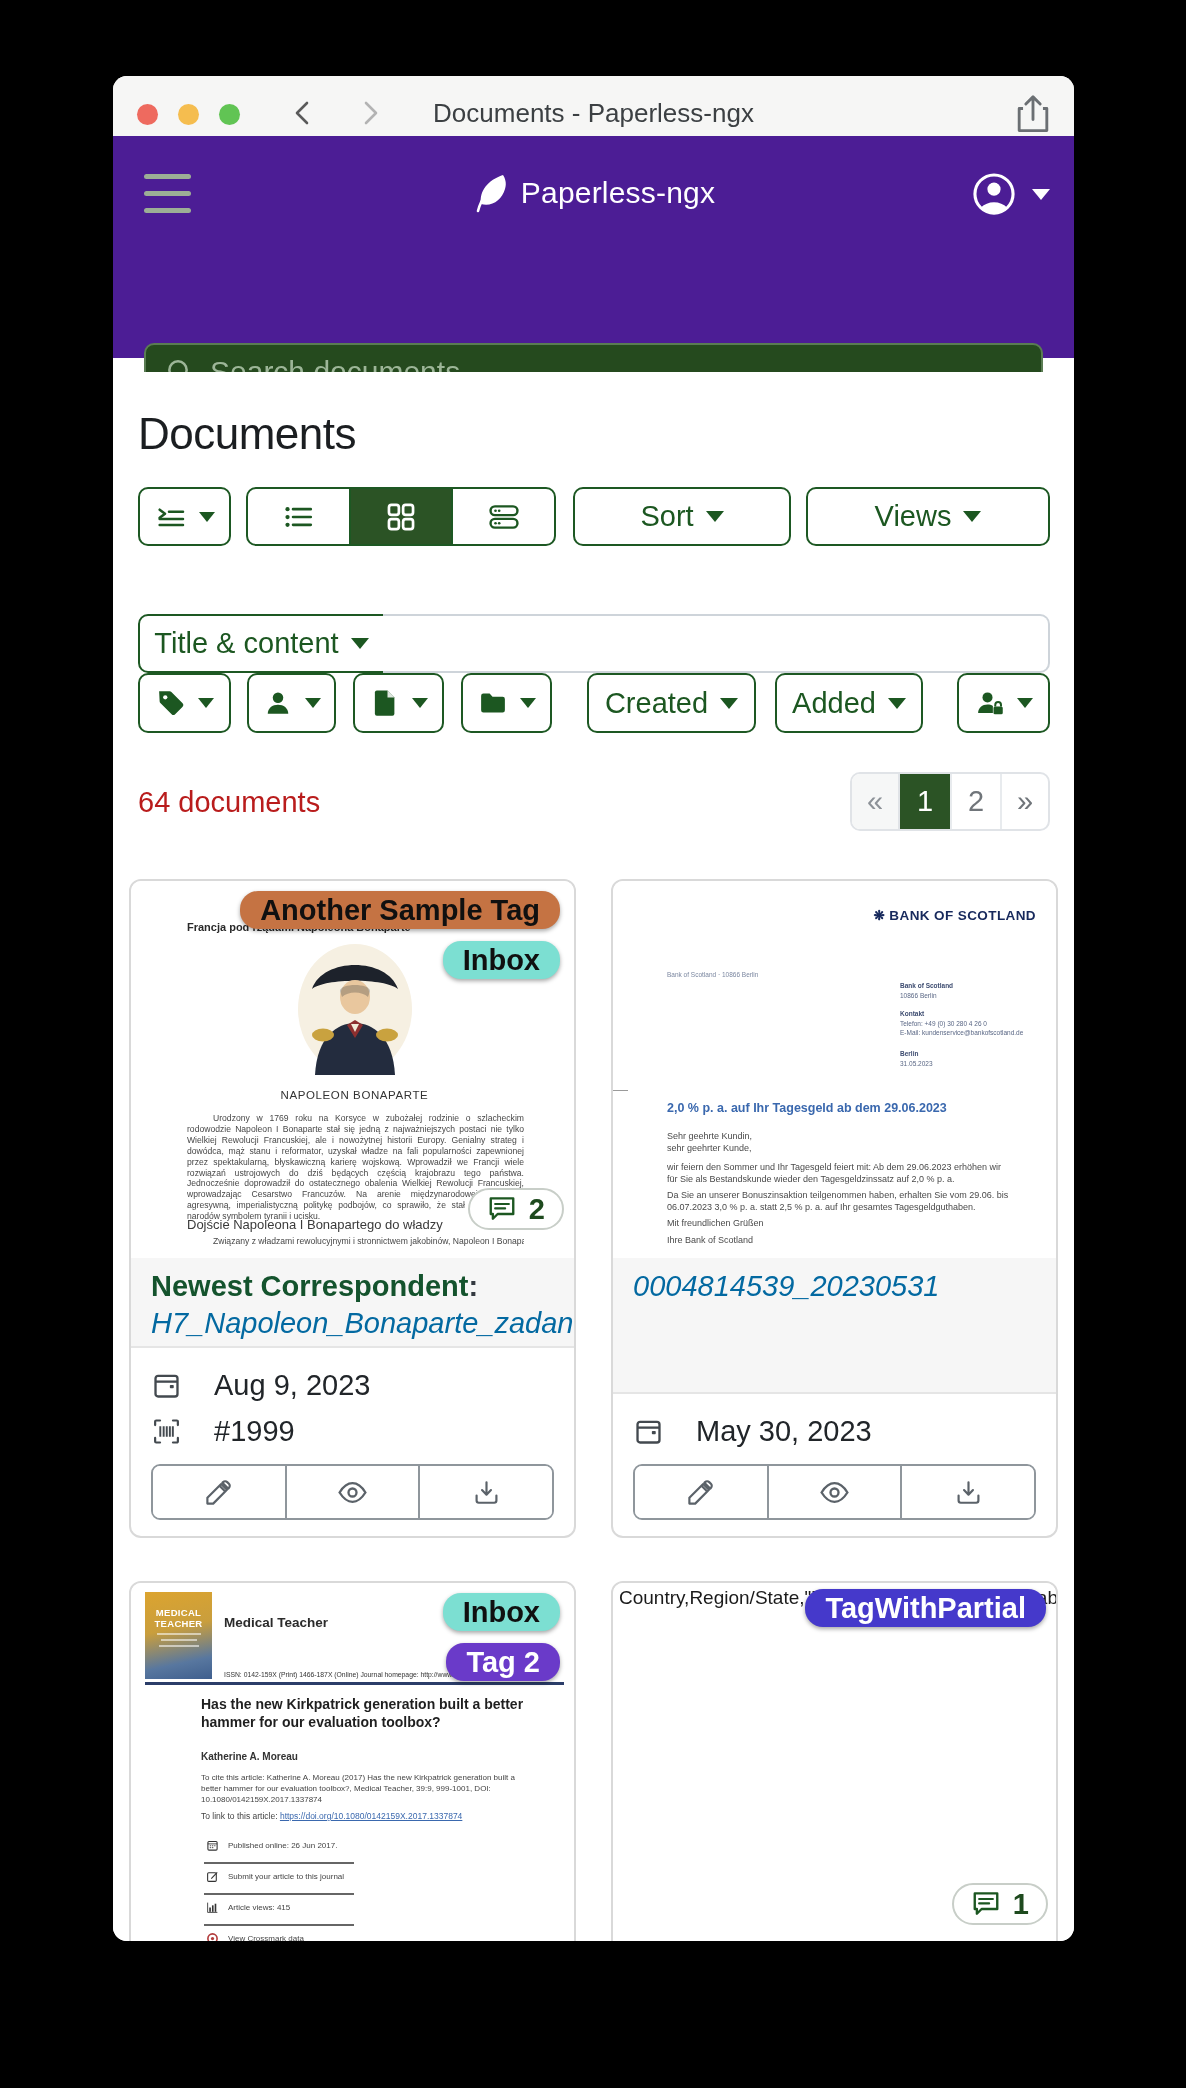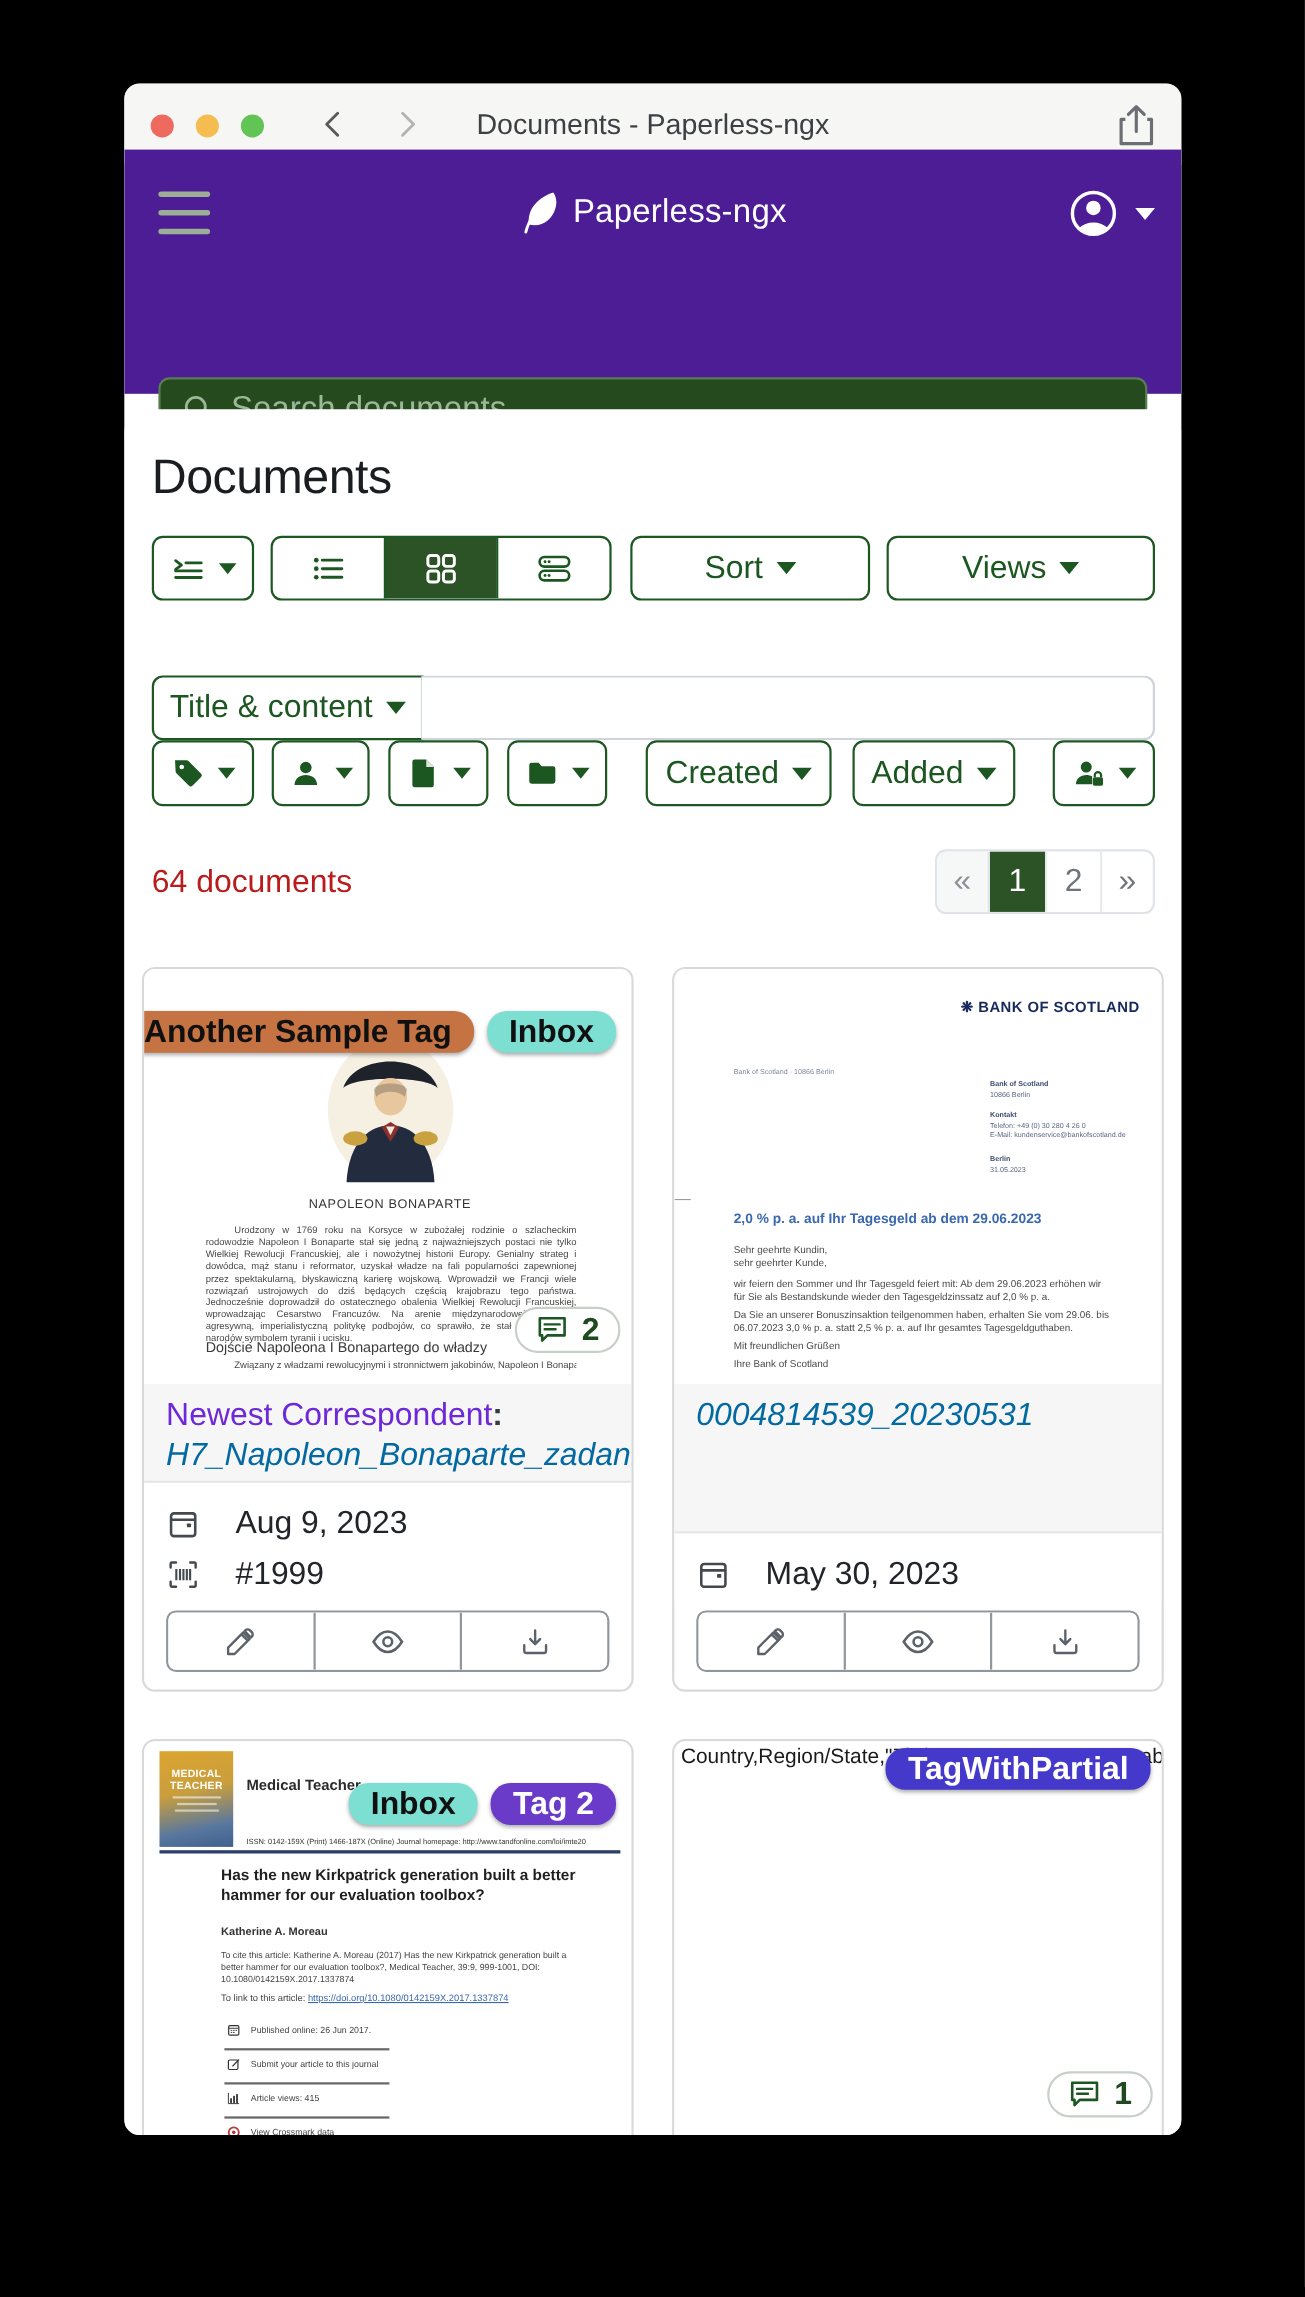--- a/index.html
+++ b/index.html
@@ -66,32 +66,32 @@
   
   .card { position:absolute; width:447px; height:659px; border:2px solid #d9d9d9; border-radius:12px; background:#fff;
           overflow:hidden; display:flex; flex-direction:column; }
   .card1 { left:16px; top:507px; }
   .card2 { left:498px; top:507px; }
   .card3 { left:16px; top:1209px; }
   .card4 { left:498px; top:1209px; }
   .thumb { position:relative; height:377px; flex:none; background:#fff; overflow:hidden; cursor:pointer; }
   .thumb.full { height:657px; }
   .cap { flex:1 1 auto; background:#f6f6f6; padding:10px 20px 6px; font-size:29px; line-height:37px; overflow:hidden; }
-  .cap .corr { color:#6d28d9; font-weight:normal; cursor:pointer; }
+  .cap .corr { color:#14532d; font-weight:bold; cursor:pointer; }
   .cap .colon { color:#343a40; font-weight:bold; }
   .cap .doctitle { color:#0369a1; cursor:pointer;font-style:italic; }
   .meta { flex:none; border-top:2px solid #e5e5e5; background:#fff; padding:14px 20px 2px; }
   .mrow { display:flex; align-items:center; gap:32px; height:46px; color:#212529; font-size:29px; }
   .mrow svg { color:#43494f; flex:none; }
   .foot { flex:none; padding:8px 20px 16px; }
   .bgroup { display:flex; height:56px; border:2px solid #8f969c; border-radius:9px; overflow:hidden; }
   .bgroup .ab { flex:1; display:flex; align-items:center; justify-content:center; color:#5b6269; background:#fff; cursor:pointer; }
   .bgroup .ab + .ab { border-left:2px solid #8f969c; }
 
-  .tagscol { position:absolute; top:10px; right:14px; display:flex; align-items:flex-end; gap:12px; z-index:5;margin-top:28px; }
+  .tagscol { position:absolute; top:10px; right:14px; display:flex; flex-direction:column; align-items:flex-end; gap:12px; z-index:5; }
   .pill { height:38px; padding:0 20px; border-radius:18px; display:flex; align-items:center; font-size:29px; font-weight:bold;
           box-shadow:0 2px 4px rgba(0,0,0,.35); white-space:nowrap; cursor:pointer; }
   .notes { position:absolute; display:flex; align-items:center; gap:12px; height:42px; padding:0 17px; background:#fff;
            border:2px solid #c8cec8; border-radius:21px; z-index:5; cursor:pointer; }
   .notes .n { font-size:29px; font-weight:bold; color:#1e4a1e; }
   .notes1 { right:10px; bottom:28px; }
   .notes4 { right:8px; top:300px; }
 
   
   .nap { position:absolute; inset:0; color:#3f3f3f; }

